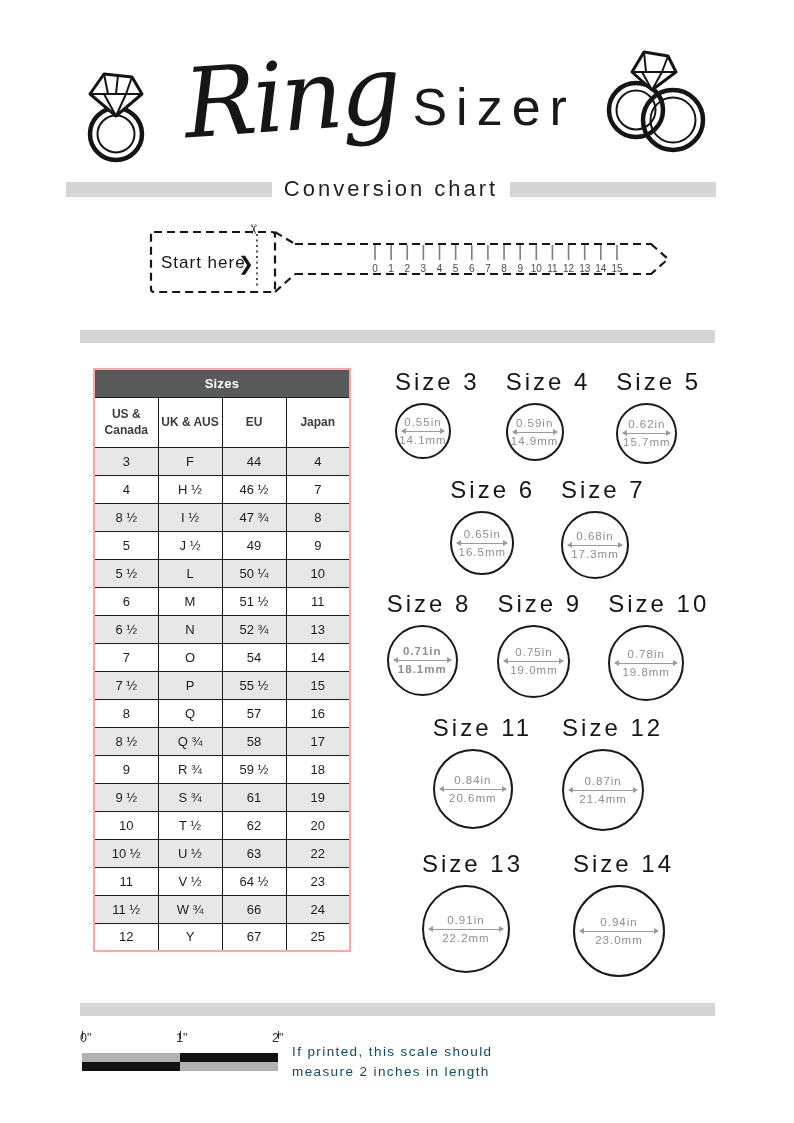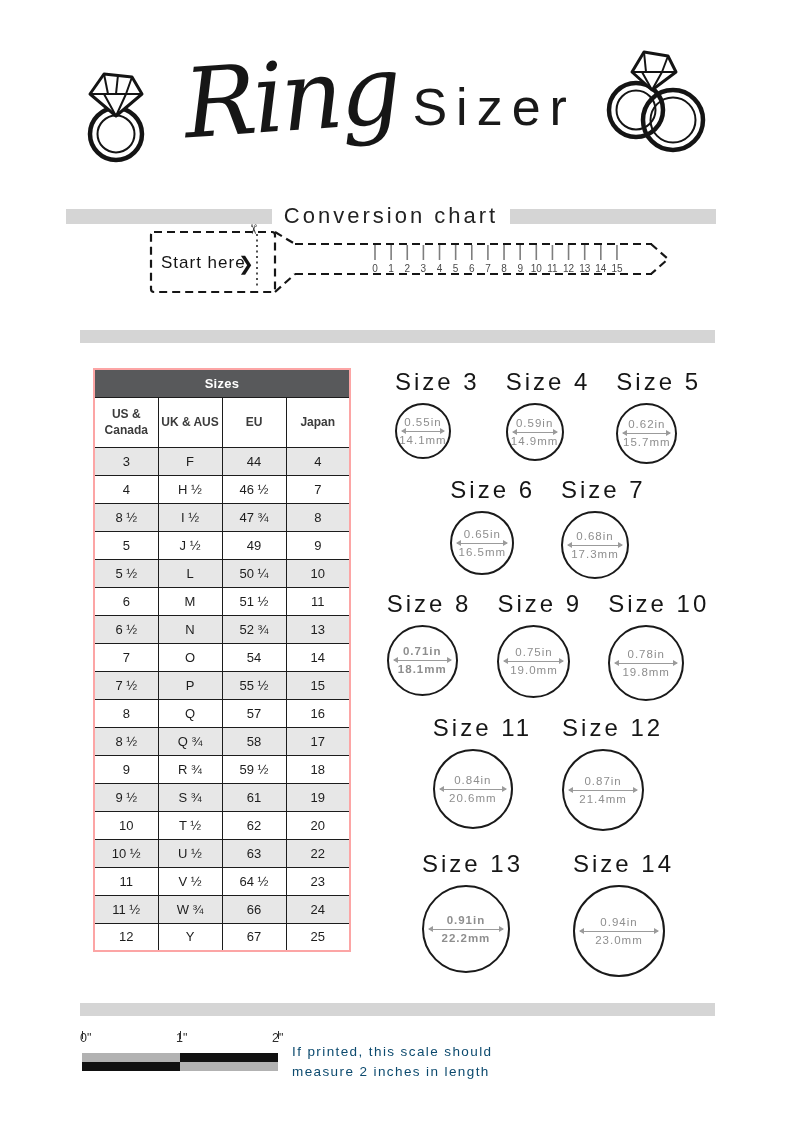--- a/index.html
+++ b/index.html
@@ -19,21 +19,21 @@
     font-family:"DejaVu Serif", serif; font-style:italic; font-weight:500;
     font-size:96px; line-height:1; letter-spacing:-3px; color:#161616;
     transform:rotate(-4deg); margin-right:14px;
   }
   .title-rest {
     font-size:52px; letter-spacing:9px; color:#191919; transform:translateY(10px);
   }
 
   
   .subtitle-row { position:absolute; left:66px; top:176px; width:650px;
-    display:flex; align-items:center;margin-top:27px; }
+    display:flex; align-items:center; }
   .sub-bar { flex:1; height:15px; background:#d5d5d5; }
   .subtitle { font-size:22px; letter-spacing:3px; color:#222; margin:0 12px; white-space:nowrap; }
 
   
   .sizer-svg { position:absolute; left:145px; top:222px; }
   .sizer-svg .dash { fill:none; stroke:#161616; stroke-width:2.2; stroke-dasharray:8 5; }
   .sizer-svg .dots { stroke:#161616; stroke-width:1.5; stroke-dasharray:2 3.5; }
   .sizer-svg .start-txt { font-family:"Liberation Sans",sans-serif; font-size:17px; letter-spacing:1px; fill:#141414; }
   .sizer-svg .start-arr { font-family:"DejaVu Sans",sans-serif; font-size:19px; font-weight:bold; fill:#141414; }
   .sizer-svg .scissors { font-family:"DejaVu Sans",sans-serif; font-size:13px; fill:#2b2b2b; }
@@ -418,21 +418,21 @@
               <div class="m-in">0.87in</div>
               <div class="arrow"></div>
               <div class="m-mm">21.4mm</div>
             </div>
           </div>
         </div>
       </div>
       <div class="circle-row row-5">
         <div class="size-item">
           <div class="size-label">Size 13</div>
-          <div class="ring-circle" style="height: 88px; width: 88px; font-weight: bold;">
+          <div class="ring-circle" style="height: 88px; width: 88px;">
             <div class="measure">
               <div class="m-in">0.91in</div>
               <div class="arrow"></div>
               <div class="m-mm">22.2mm</div>
             </div>
           </div>
         </div>
         <div class="size-item">
           <div class="size-label">Size 14</div>
           <div class="ring-circle" style="height: 92px; width: 92px;">

